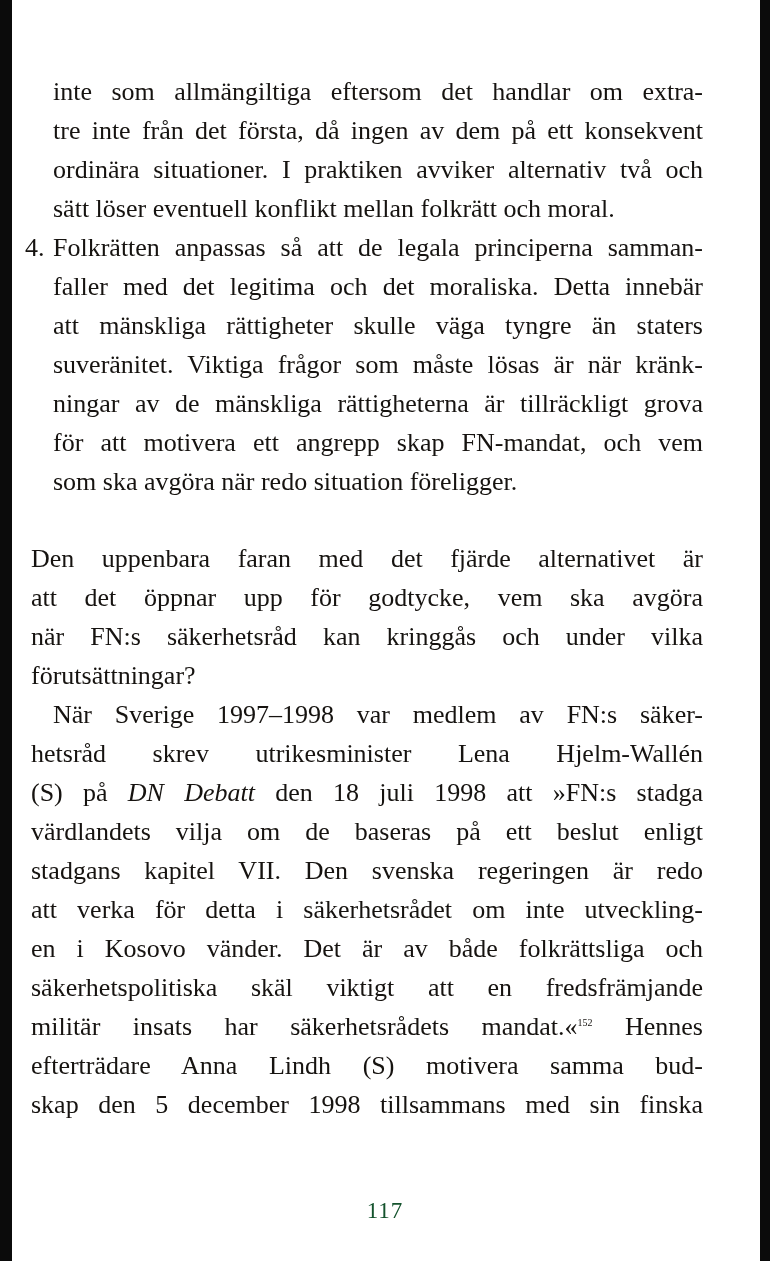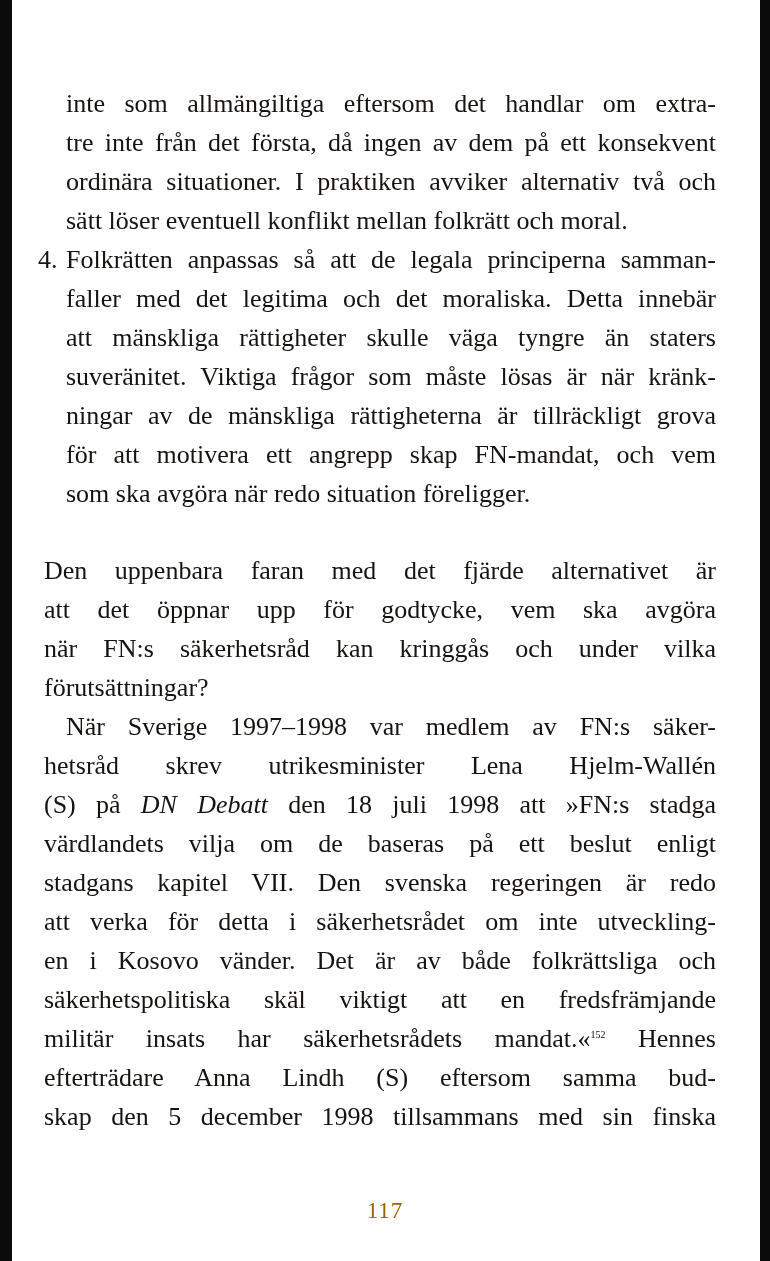--- a/index.html
+++ b/index.html
@@ -16,27 +16,26 @@
     position: absolute;
     top: 0;
     bottom: 0;
     background: #0b0b0b;
   }
   .edge-bar.left  { left: 0;  width: 12px; }
   .edge-bar.right { right: 0; width: 10px; }
 
   .page-content {
     position: absolute;
-    left: 44px;
+    left: 31px;
     top: 72px;
     width: 672px;
     font-size: 26px;
     line-height: 39px;
     letter-spacing: 0px;
-    margin-top: 12px;
   }
   .line {
     text-align: justify;
     text-align-last: justify;
     height: 39px;
     overflow: hidden;
     white-space: normal;
   }
   .line.last {
     text-align-last: left;
@@ -69,21 +68,21 @@
     letter-spacing: 0;
   }
   .page-number {
     position: absolute;
     left: 0;
     width: 770px;
     top: 1198px;
     text-align: center;
     font-size: 23px;
     letter-spacing: 1px;
-    color: #a16207;
+    color: #14532d;
   }
 </style>
 </head>
 <body>
 
 <div class="edge-bar left"></div>
 <div class="edge-bar right"></div>
 
 <div class="page-content">
 
@@ -115,19 +114,19 @@
   <div>
     <div class="line first-indent">När Sverige 1997–1998 var medlem av FN:s säker-</div>
     <div class="line">hetsråd skrev utrikesminister Lena Hjelm-Wallén</div>
     <div class="line"><span>(S) på </span><span class="italic">DN Debatt</span><span> den 18 juli 1998 att »FN:s stadga</span></div>
     <div class="line">värdlandets vilja om de baseras på ett beslut enligt</div>
     <div class="line">stadgans kapitel VII. Den svenska regeringen är redo</div>
     <div class="line">att verka för detta i säkerhetsrådet om inte utveckling-</div>
     <div class="line">en i Kosovo vänder. Det är av både folkrättsliga och</div>
     <div class="line">säkerhetspolitiska skäl viktigt att en fredsfrämjande</div>
     <div class="line"><span>militär insats har säkerhetsrådets mandat.«</span><sup class="footnote-ref">152</sup><span> Hennes</span></div>
-    <div class="line">efterträdare Anna Lindh (S) eftersom samma bud-</div>
+    <div class="line">efterträdare Anna Lindh (S) motivera samma bud-</div>
     <div class="line">skap den 5 december 1998 tillsammans med sin finska</div>
   </div>
 
 </div>
 
 <div class="page-number">117</div>
 
 </body></html>

